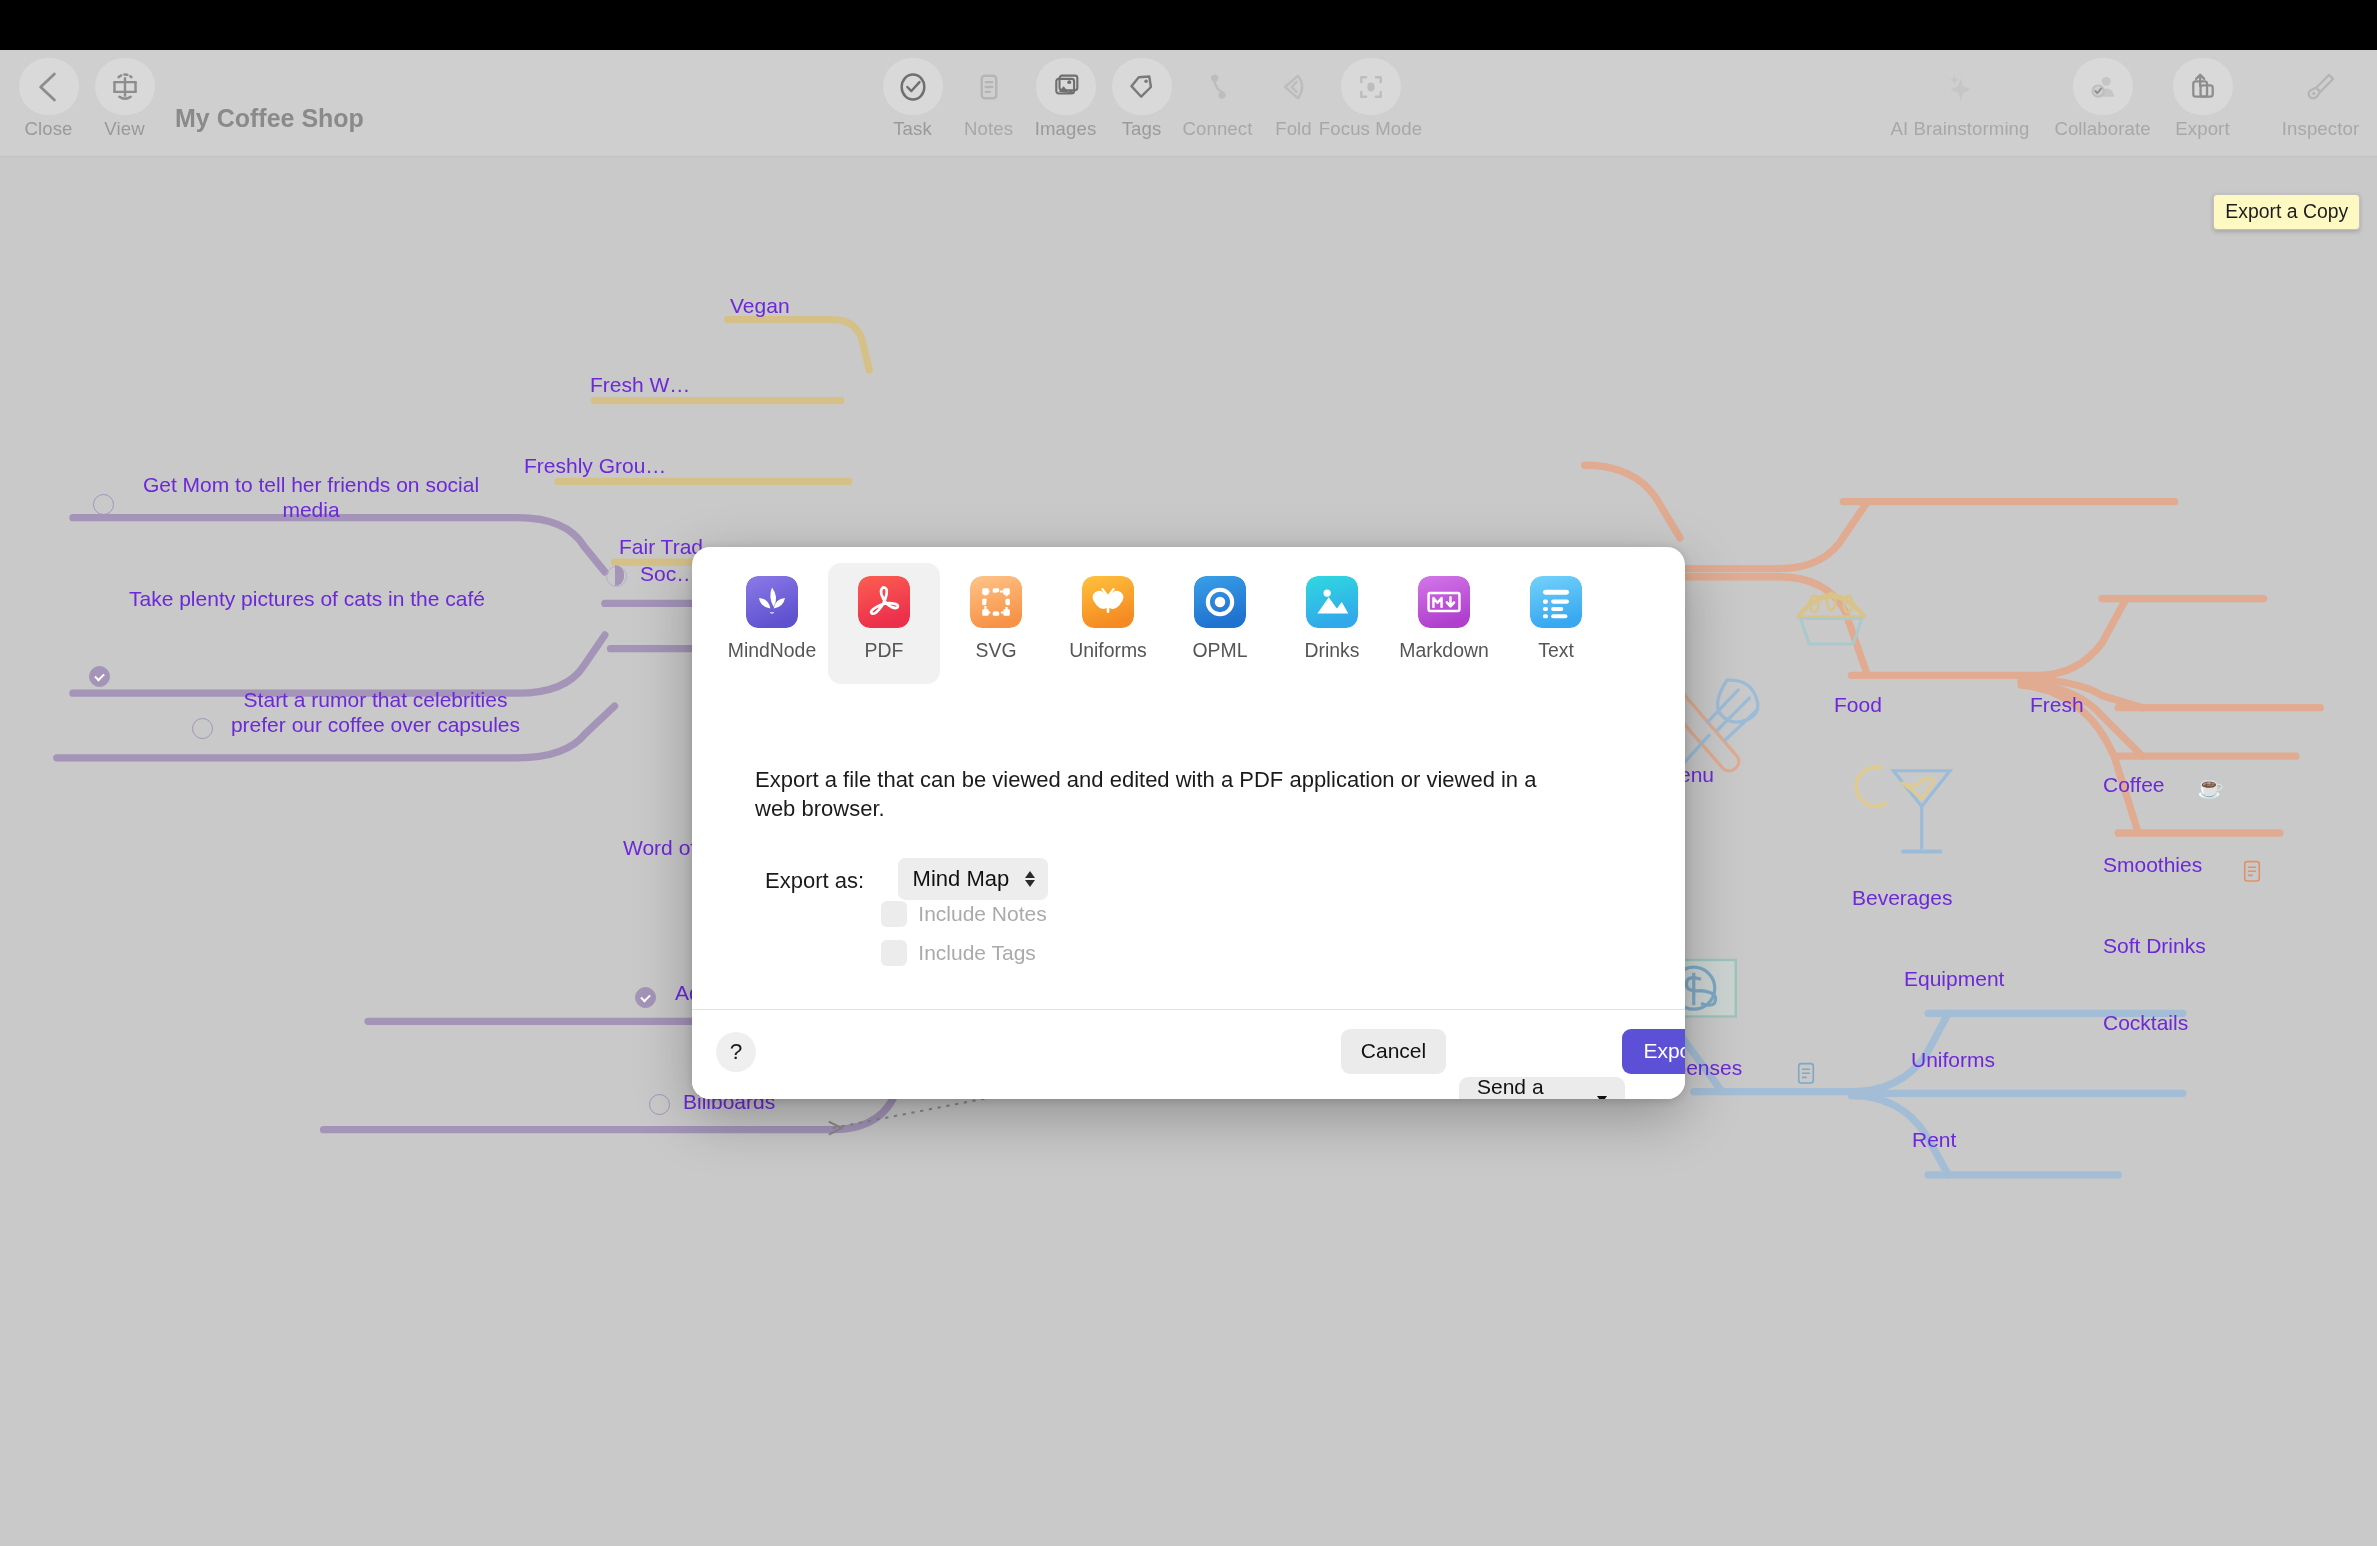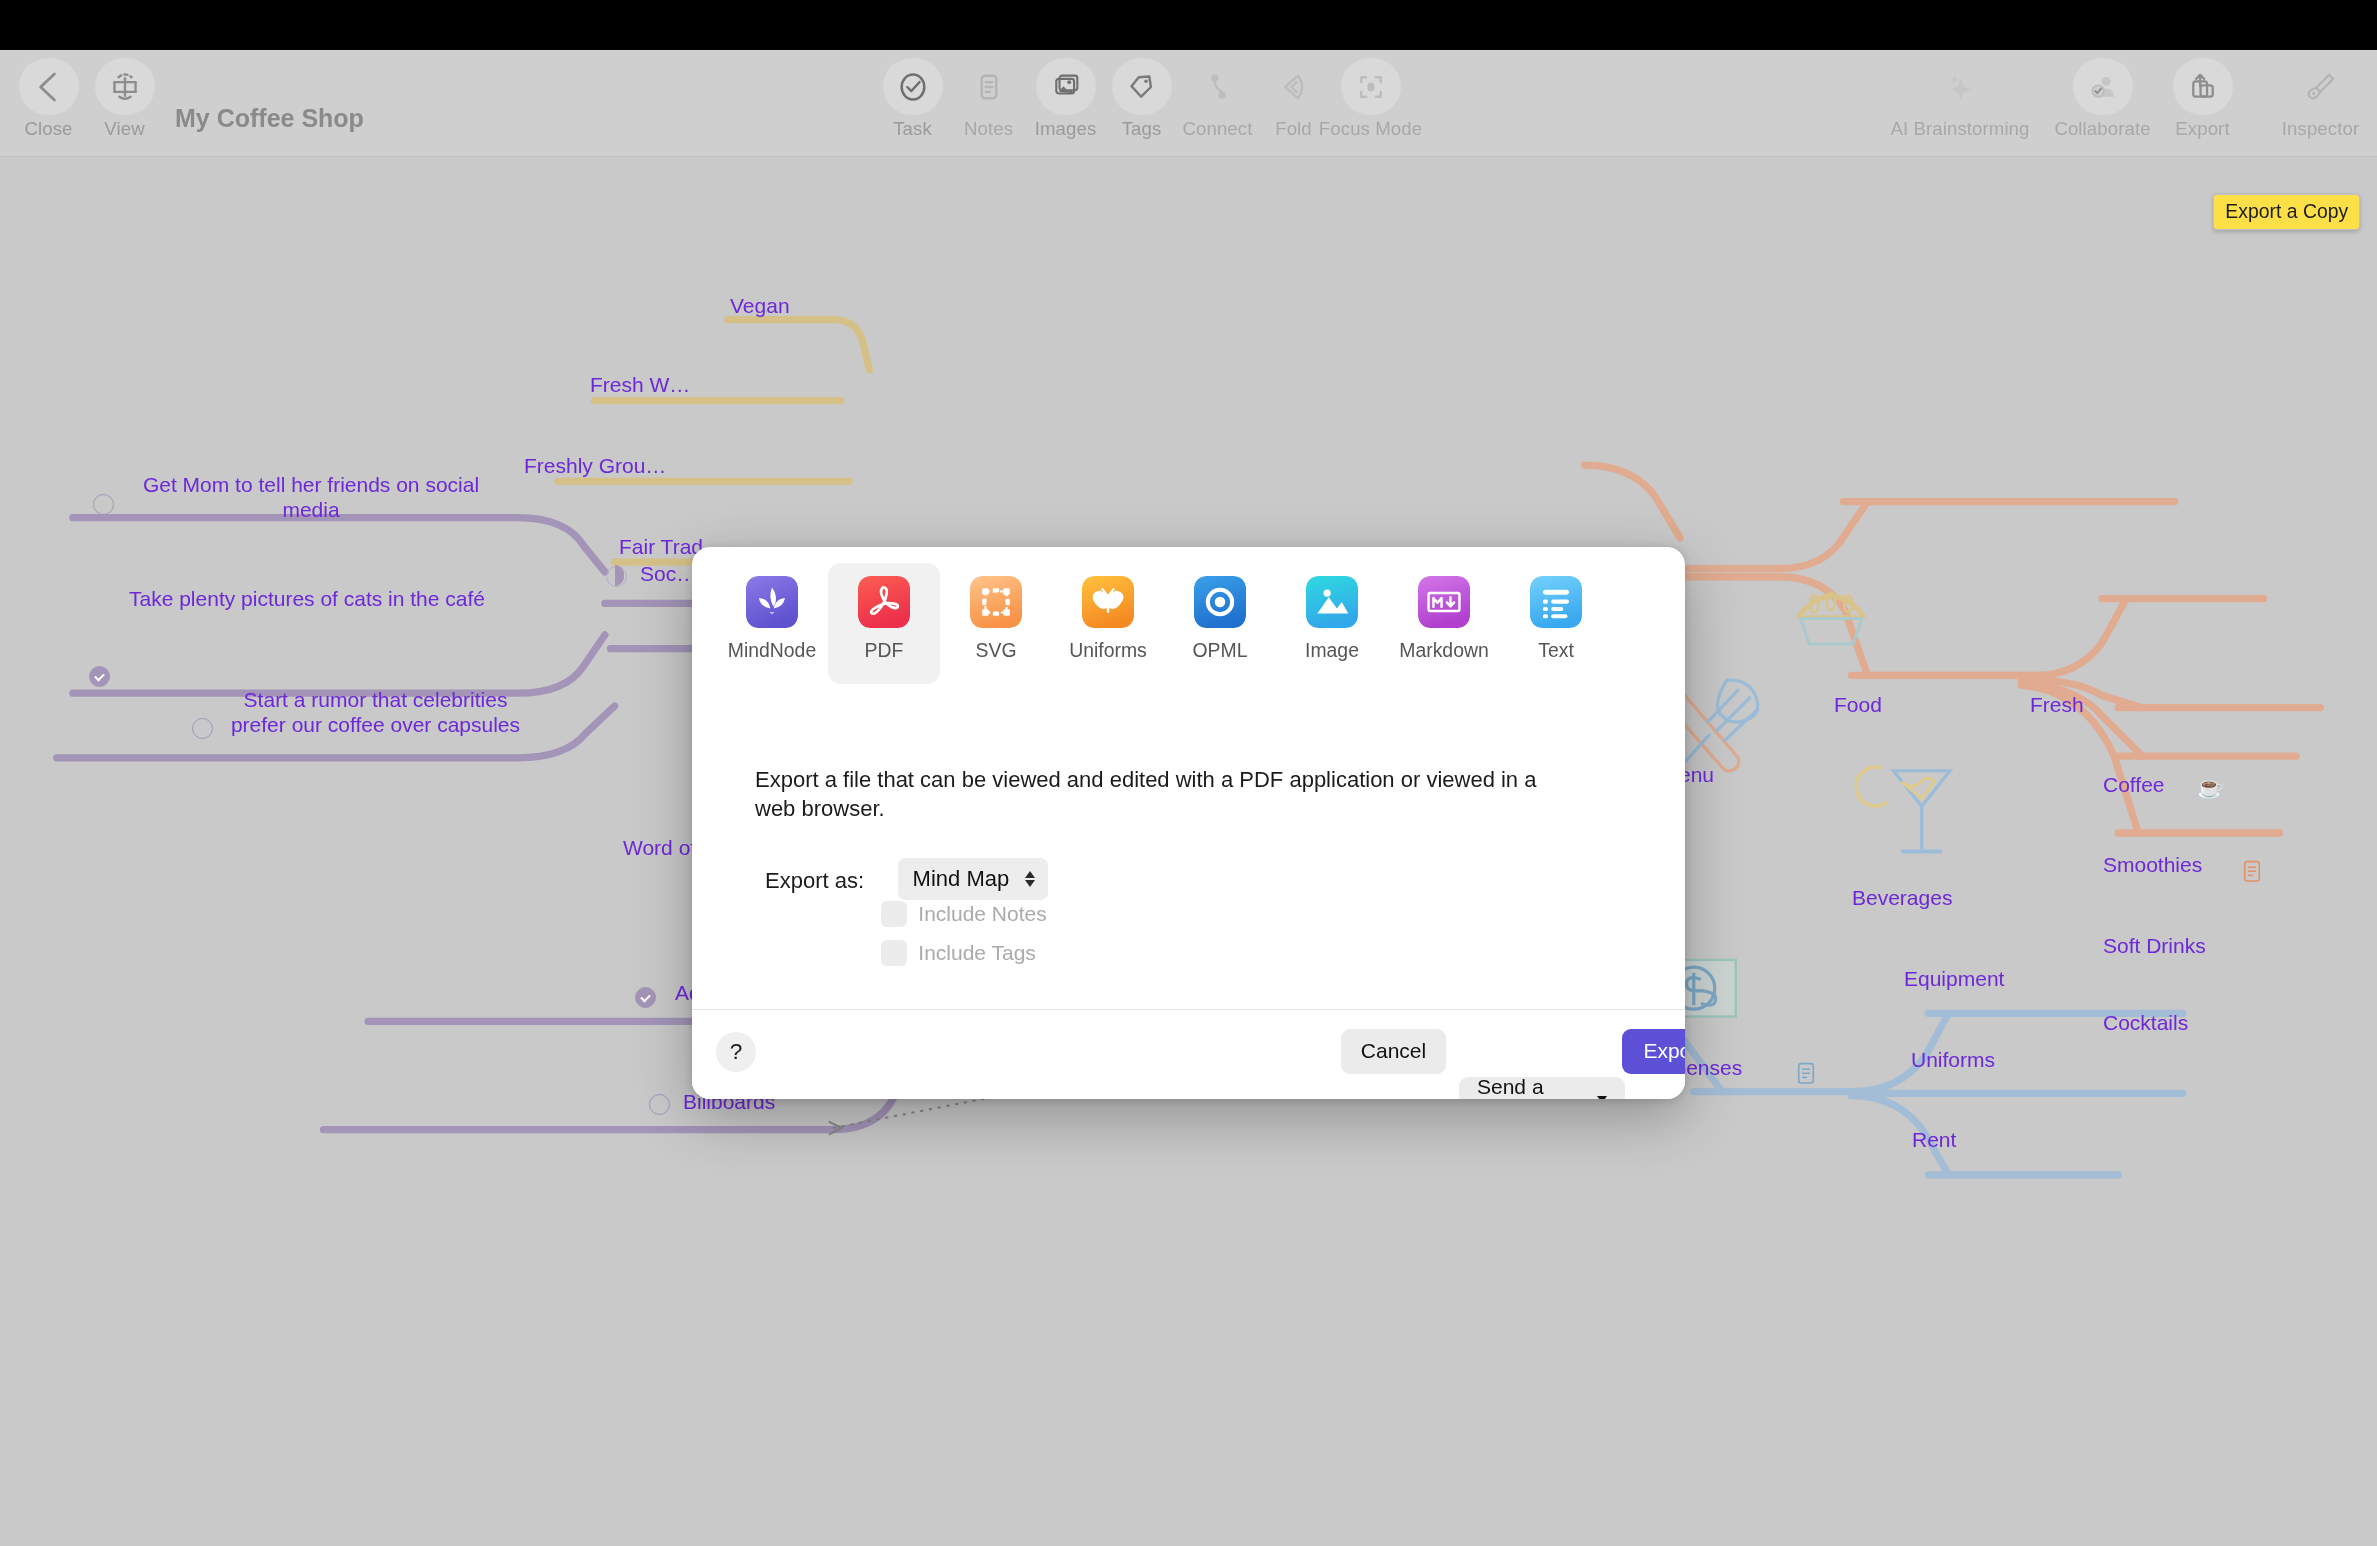--- a/index.html
+++ b/index.html
@@ -42,21 +42,21 @@
   .tb-ico svg{display:block;}
 
   #doc-title{
     position:absolute;left:175px;top:68px;transform:translateY(-50%);
     font-size:25px;font-weight:bold;color:#8a8a8a;white-space:nowrap;
   }
 
   
   #export-tooltip{
     position:absolute;left:2213px;top:144px;
-    background:#fde047;border:0.8px solid #c0c0c0;border-radius:4px;
+    background:#fef9c3;border:0.8px solid #c0c0c0;border-radius:4px;
     padding:4.9px 11.3px 6.5px 11.3px;font-size:19.4px;color:#1d1d1d;
     box-shadow:0 1.6px 4px rgba(0,0,0,.18);white-space:nowrap;
     z-index:40;
   }
 
   
   #canvas{
     position:absolute;left:0;top:108px;width:2377px;height:1388px;
     background:#c9c9c9;overflow:hidden;
   }
@@ -572,21 +572,21 @@
           <defs>
               <linearGradient id="gIm" x1="0" y1="0" x2="0.25" y2="1">
             <stop offset="0" stop-color="#2fd9e0"></stop>
                 <stop offset="1" stop-color="#31a8ea"></stop>
               </linearGradient>
             </defs>
           <rect width="64" height="64" rx="15" fill="url(#gIm)"></rect>
           <path d="M14 46 L28 26 L38 40 L44 32 L52 46 Z" fill="#fff"></path>
           <circle cx="26" cy="21" r="4.5" fill="#fff"></circle>
         </svg>
-        <div class="fmt-label">Image</div>
+        <div class="fmt-label">Drinks</div>
       </div>
 
       <div class="fmt">
         <svg class="fmt-icon" viewBox="0 0 64 64">
           <defs>
               <linearGradient id="gMd" x1="0" y1="0" x2="0.3" y2="1">
             <stop offset="0" stop-color="#d377e8"></stop>
                 <stop offset="1" stop-color="#b03fce"></stop>
               </linearGradient>
             </defs>

